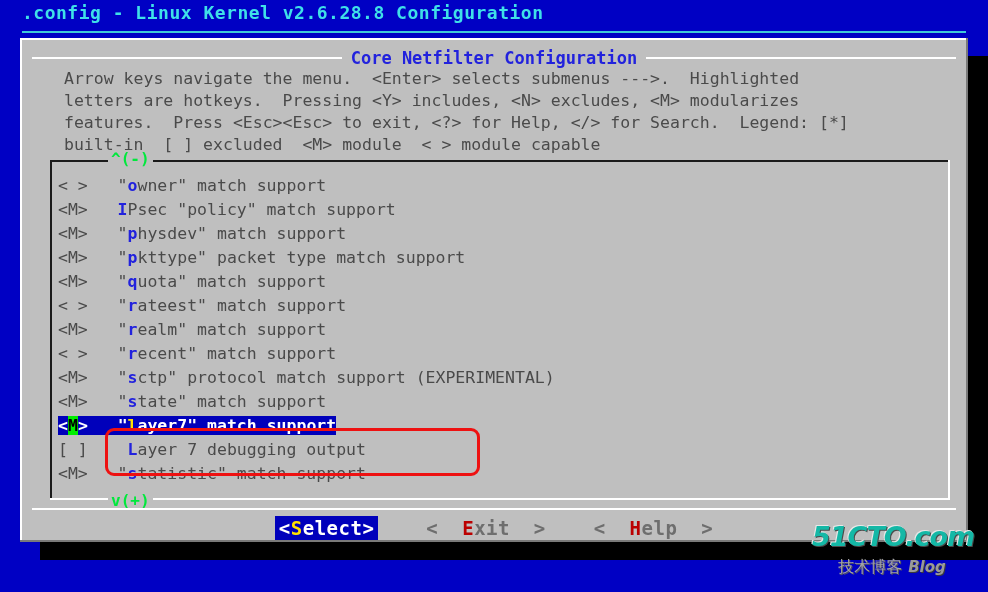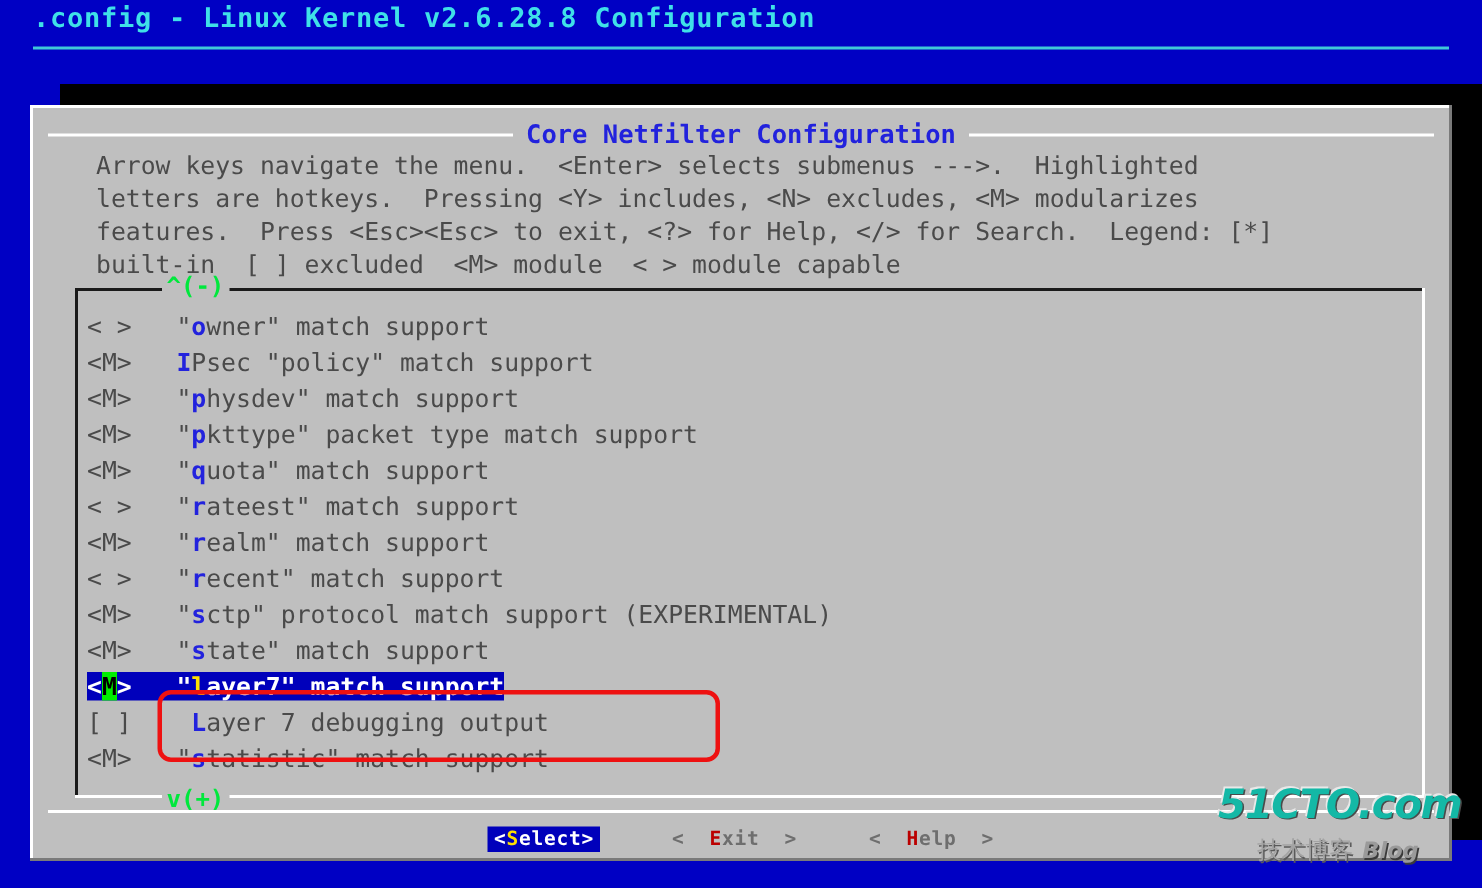--- a/index.html
+++ b/index.html
@@ -60,21 +60,20 @@
 
   
   #dialog {
     position: absolute;
     left: 20px;
     top: 38px;
     width: 948px;
     height: 504px;
     background: #bfbfbf;
     box-sizing: border-box;
-    margin-top: 32px;
   }
   
   #dialog .bev-t { position:absolute; left:0; top:0; width:948px; height:2px; background:#ffffff; }
   #dialog .bev-l { position:absolute; left:0; top:0; width:2px; height:504px; background:#ffffff; }
   #dialog .bev-b { position:absolute; left:0; bottom:0; width:948px; height:2px; background:#7a7a7a; }
   #dialog .bev-r { position:absolute; right:0; top:0; width:2px; height:504px; background:#7a7a7a; }
 
   
   #dlg-title-rule {
     position: absolute;
@@ -194,21 +193,21 @@
   }
   #buttons {
     position: absolute;
     left: 0;
     top: 478px;
     width: 948px;
     text-align: center;
   }
   .btn {
     display: inline-block;
-    font-size: 13px;
+    font-size: 19px;
     font-weight: bold;
     color: #6e6e6e;
     white-space: pre;
     margin: 0 24px;
     letter-spacing: 0.5px;
   }
   .btn .hot { color: #bb0000; font-weight: bold; }
   .btn.active {
     background: #0000bb;
     color: #ffffff;

